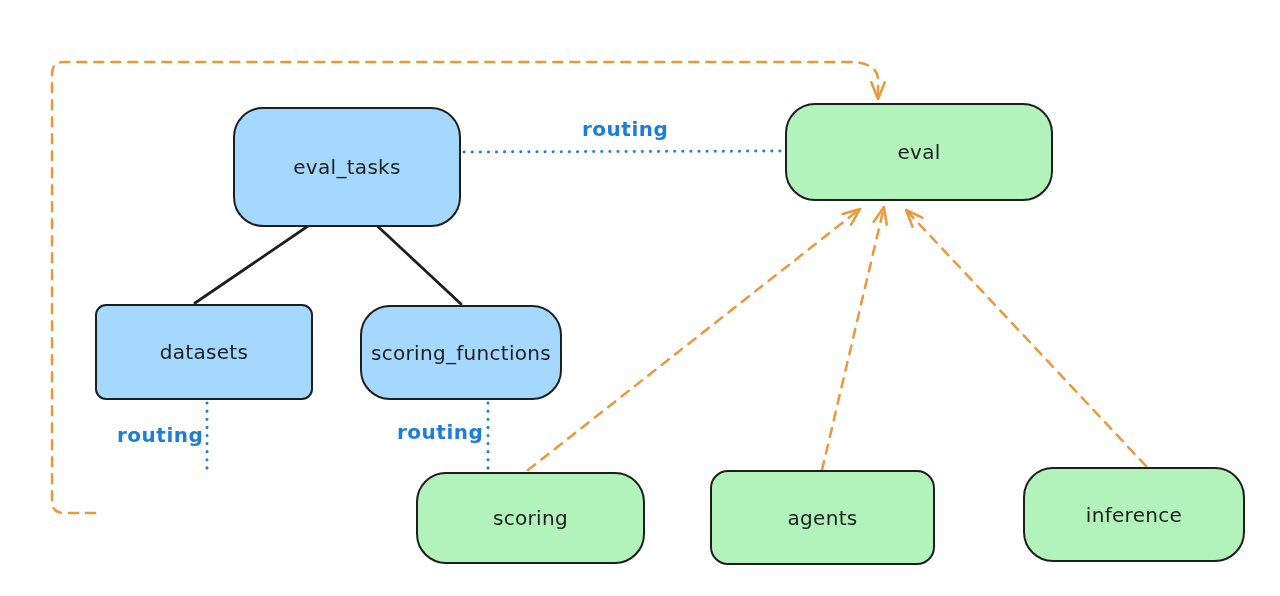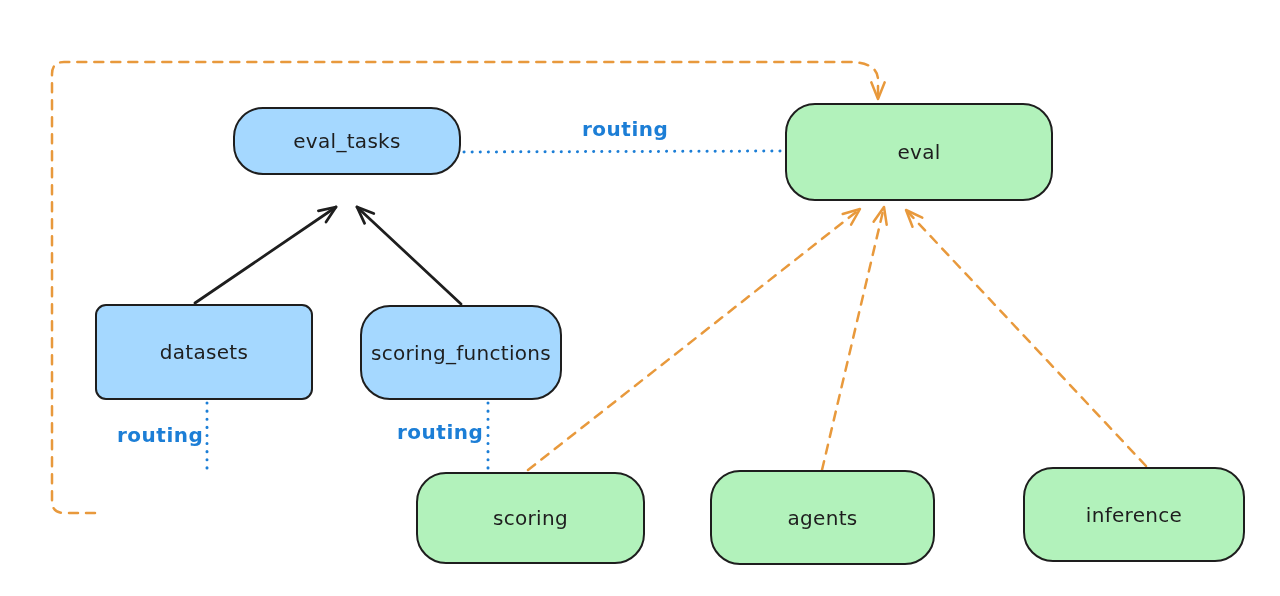--- a/index.html
+++ b/index.html
@@ -21,27 +21,27 @@
     display: flex;
     align-items: center;
     justify-content: center;
     font-size: 20px;
     color: var(--stroke-dark, #1e1e1e);
     letter-spacing: 0.3px;
   }
   .node.blue  { background: var(--node-blue,  #a5d8ff); }
   .node.green { background: var(--node-green, #b2f2bb); }
 
-  .node-eval-tasks        { left: 233px;  top: 107px; width: 228px; height: 68px; }
+  .node-eval-tasks        { left: 233px;  top: 107px; width: 228px; height: 120px; }
   .node-eval              { left: 785px;  top: 103px; width: 268px; height: 98px; }
   .node-datasets          { left: 95px;   top: 304px; width: 218px; height: 96px; border-radius: 11px; }
   .node-scoring-functions { left: 360px;  top: 305px; width: 202px; height: 95px; }
   .node-datasetio         { left: 95px;   top: 477px; width: 230px; height: 89px; }
   .node-scoring           { left: 388px;  top: 472px; width: 229px; height: 92px; margin-left: 28px; }
-  .node-agents            { left: 710px;  top: 470px; width: 225px; height: 95px; }
+  .node-agents            { left: 710px;  top: 470px; width: 225px; height: 95px; border-radius: 18px; }
   .node-inference         { left: 1023px; top: 467px; width: 222px; height: 95px; }
 
   .routing-label {
     position: absolute;
     color: var(--routing-blue, #1c7ed6);
     font-size: 20px;
     font-weight: 700;
     letter-spacing: 0.5px;
   }
   .routing-1 { left: 582px; top: 117px; }

